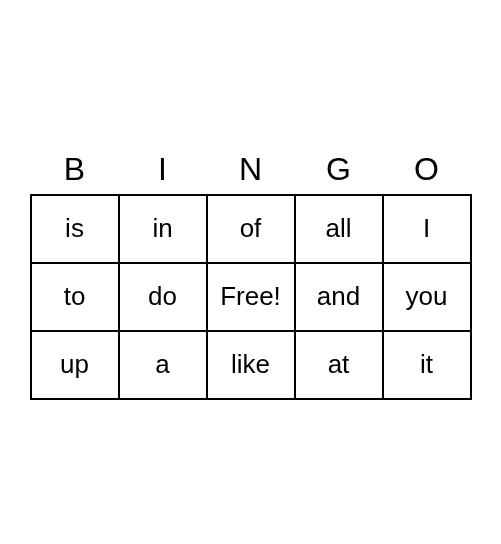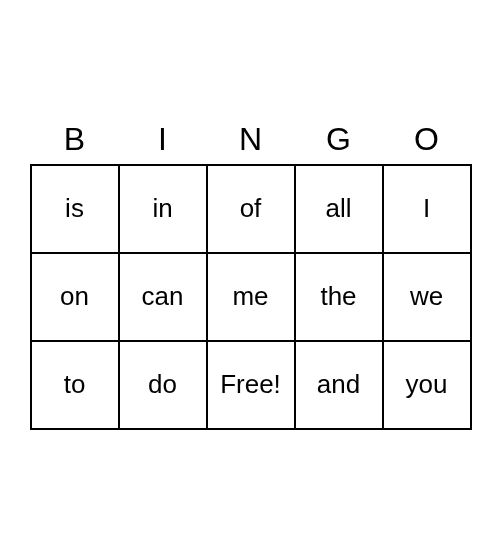--- a/index.html
+++ b/index.html
@@ -24,21 +24,21 @@
       align-items: center;
     }
 
     .bingo-table {
       border-collapse: collapse;
     }
 
     .bingo-table th,
     .bingo-table td {
       width: 88px;
-      height: 88px;
+      height: 68px;
       border: 2px solid #000000;
       text-align: center;
       vertical-align: middle;
       font-size: 26px;
       font-family: Arial, sans-serif;
     }
 
     .bingo-table th {
       border: none;
       font-size: 32px;
@@ -68,28 +68,28 @@
     <tbody id="bingo-body">
 
     <tr>
           <td>is</td>
           <td>in</td>
           <td>of</td>
           <td>all</td>
           <td>I</td>
         </tr>
         <tr>
-          <td>on</td>
-          <td>can</td>
-          <td>me</td>
-          <td>the</td>
-          <td>we</td>
-        </tr>
-        <tr>
           <td>to</td>
           <td>do</td>
           <td class="free-cell">Free!</td>
           <td>and</td>
           <td>you</td>
         </tr>
+        <tr>
+          <td>up</td>
+          <td>a</td>
+          <td>like</td>
+          <td>at</td>
+          <td>it</td>
+        </tr>
       </tbody>
   </table>
 </div>
 
 </body></html>

